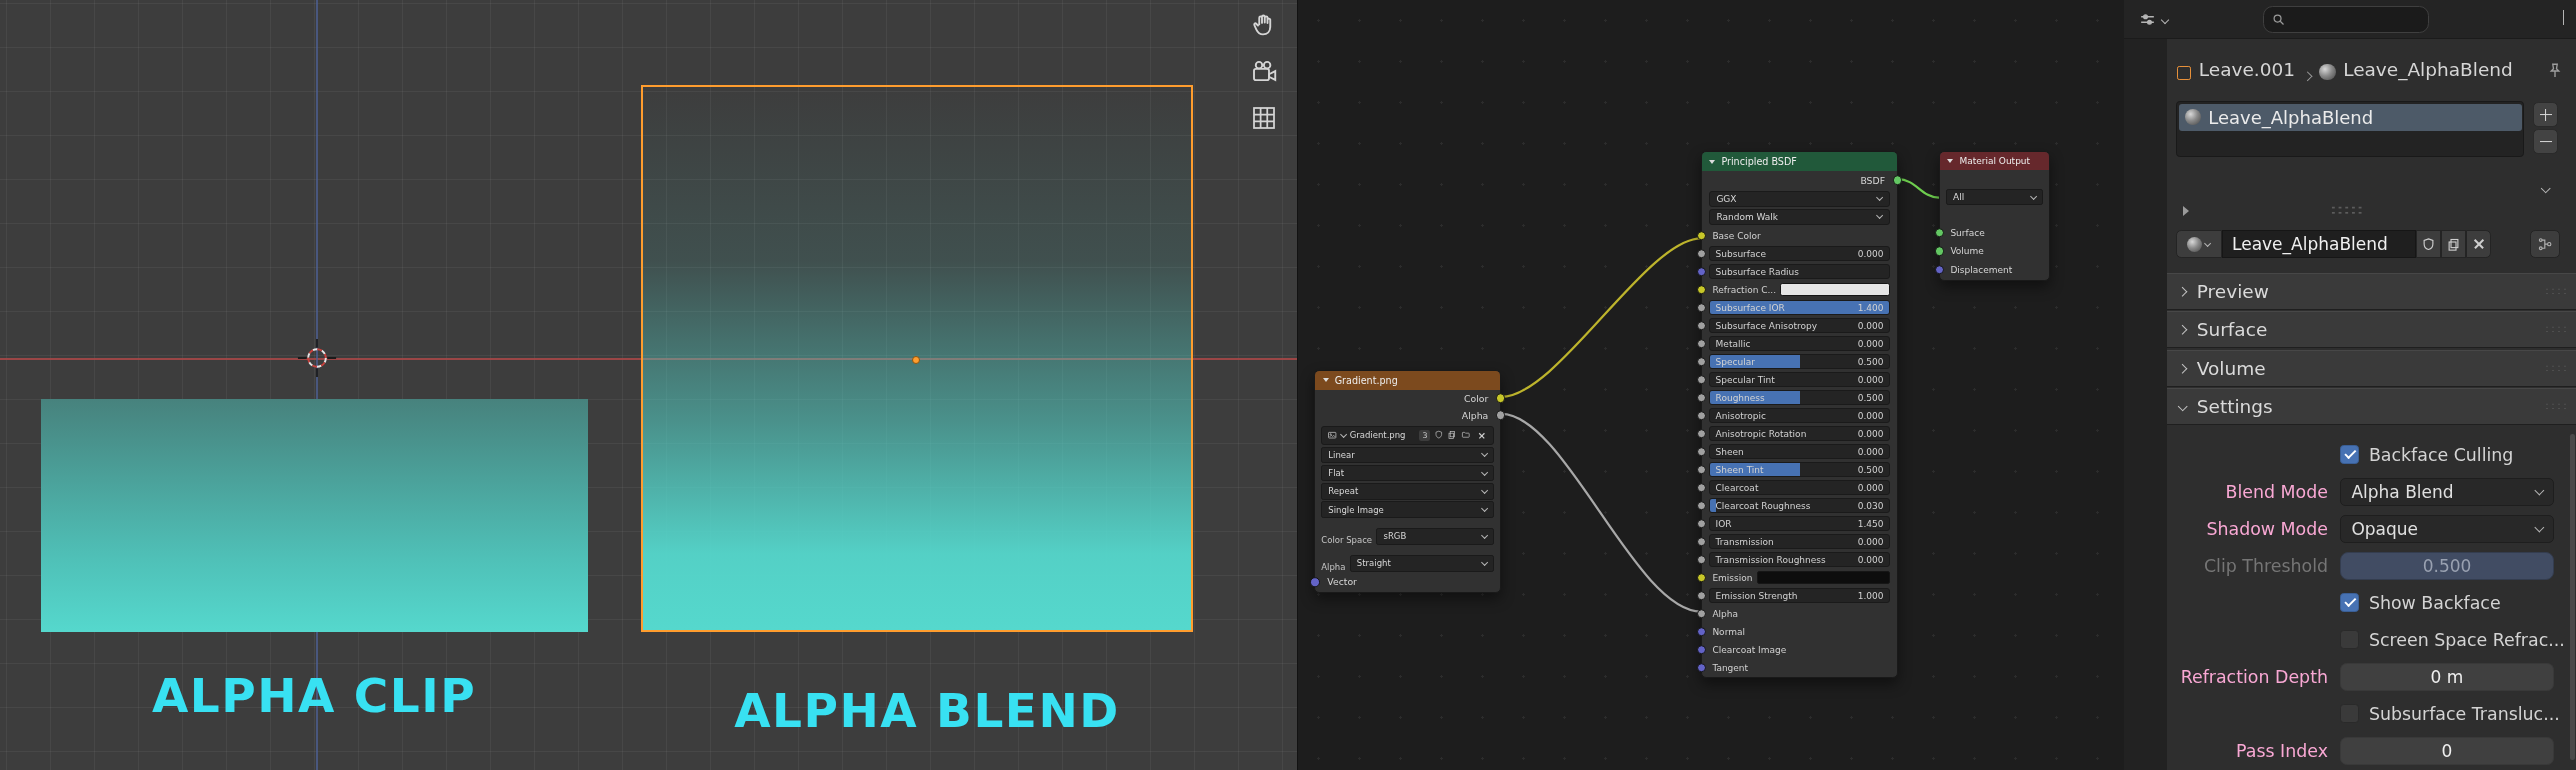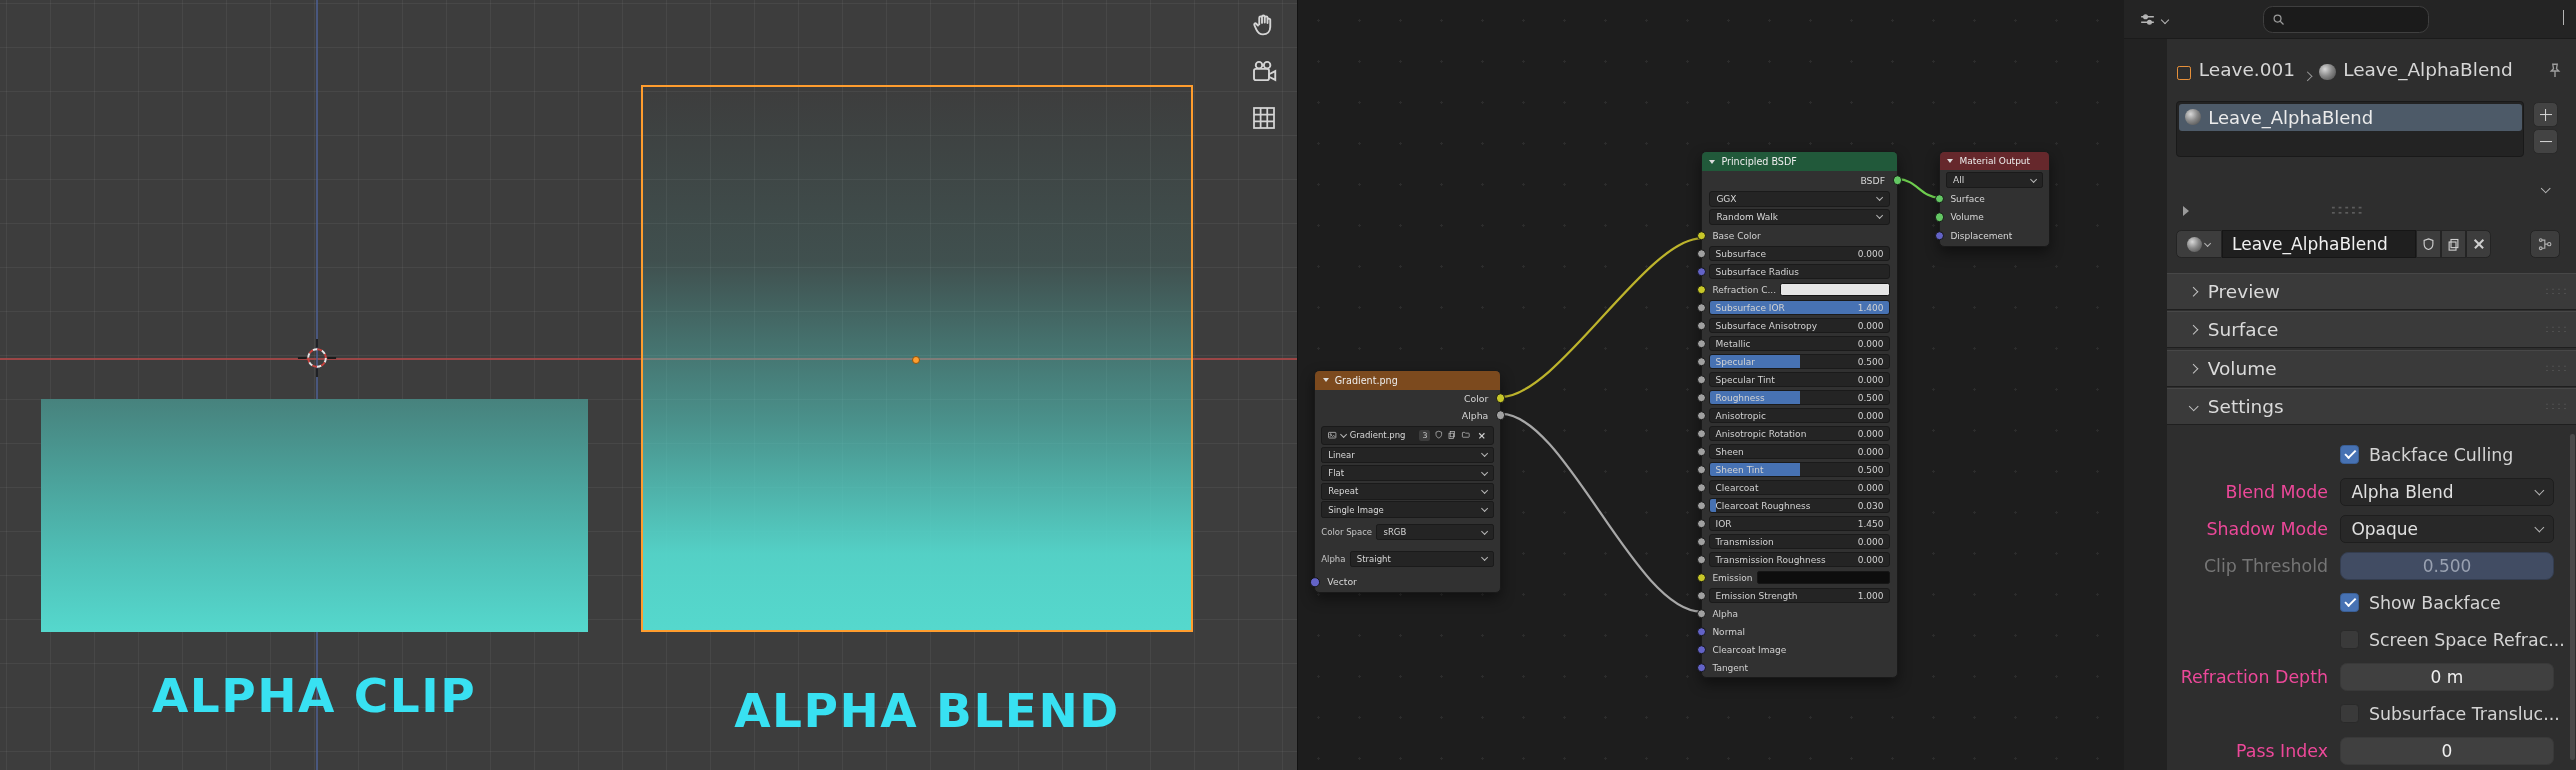--- a/index.html
+++ b/index.html
@@ -42,31 +42,31 @@
 .sock.out{right:-5.2px}.sock.in{left:-5.2px}
 .g-out,.p-out{height:17px;display:flex;align-items:center;justify-content:flex-end;padding-right:12px;position:relative;font-size:9.3px}
 .p-out{height:18px}
 .box{background:#242424;border:0.7px solid #1a1a1a;border-radius:3px;display:flex;align-items:center;color:#d8d8d8}
 .g-img{height:19px;margin:2.2px 6px;padding:0 4.4px;gap:3.7px;font-size:8.5px}
 .g-img .count{background:#3c3c3c;border-radius:2.2px;padding:0 3px;font-size:7.8px;line-height:11px}
 .g-img .gname{overflow:hidden;white-space:nowrap;flex:1}
 .micon{flex:none}
 .g-menu{height:16.3px;margin:1.9px 6px;padding:0 6px;font-size:8.5px;border-radius:2.2px}
 .mchev{margin-left:auto;width:5.2px;height:5.2px;border-right:1.3px solid #b5b5b5;border-bottom:1.3px solid #b5b5b5;transform:rotate(45deg) translate(-0.7px,-0.7px);flex:none}
-.g-lrow{height:25px;margin:1.9px 6px;display:flex;align-items:center;gap:4.4px;font-size:8.5px;color:#c6c6c6}
+.g-lrow{height:25px;margin:1.9px 6px;display:flex;align-items:flex-end;gap:4.4px;font-size:8.5px;color:#c6c6c6}
 .g-lrow .lr-menu{flex:1;height:16.3px;padding:0 6px;font-size:8.5px;border-radius:2.2px}
 .g-in,.o-in{height:17px;display:flex;align-items:center;padding-left:12px;position:relative;font-size:9.3px;margin:1.5px 0}
 .p-menu{height:15.6px;margin:2.2px 7.4px;padding:0 6px;font-size:9px;border-radius:3px}
 .brow{height:18px;display:flex;align-items:center;padding:0 7.4px;position:relative;font-size:9px;color:#d2d2d2}
 .brow .rowlab{padding-left:3px;white-space:nowrap}
 .brow .sld{flex:1;position:relative;height:15px;background:#242424;border:0.7px solid #1a1a1a;border-radius:3px;display:flex;align-items:center;justify-content:space-between;padding:0 5.2px;overflow:hidden}
 .brow .sld .fill{position:absolute;left:0;top:0;bottom:0;width:0;background:#4772b3}
 .brow .sld span{position:relative;white-space:nowrap}
 .brow .sw{flex:1;height:12.6px;border-radius:2.2px;border:0.7px solid #161616;margin-left:4.4px}
-.o-menu{height:16.3px;margin:2px 6px;padding:0 6px;font-size:9px;border-radius:2.2px}
+.o-menu{height:16.3px;margin:19px 6px;padding:0 6px;font-size:9px;border-radius:2.2px}
 .o-in{font-size:9px;padding-left:10.4px}
 
 
 .props{position:absolute;left:2124px;top:0;width:452px;height:770px;background:#2e2e2e;overflow:hidden}
 .ph{position:absolute;left:0;top:0;width:100%;height:39px;background:#242424;border-bottom:0.7px solid #1b1b1b;z-index:3}
 .edtype{position:absolute;left:7.4px;top:6px;width:43px;height:27px;display:flex;align-items:center;gap:4.4px;justify-content:center}
 .search{position:absolute;left:139px;top:6px;width:166px;height:27px;background:#1b1b1b;border:0.7px solid #3f3f3f;border-radius:9.6px;display:flex;align-items:center;gap:6px;padding:0 7.4px}
 .opts{position:absolute;right:12px;top:10.4px}
 .chev-d{width:7.4px;height:7.4px;border-right:1.8px solid #b5b5b5;border-bottom:1.8px solid #b5b5b5;transform:rotate(45deg)}
 .chev-r{width:7.4px;height:7.4px;border-right:1.9px solid #c2c2c2;border-bottom:1.9px solid #c2c2c2;transform:rotate(-45deg)}
@@ -97,25 +97,25 @@
 .ibtn{position:absolute;top:0;height:28px;background:#3d3d3d;border:0.7px solid #242424;display:flex;align-items:center;justify-content:center;gap:3px}
 .browse{left:0;width:46px;border-radius:5.2px 0 0 5.2px}
 .idname{position:absolute;left:46px;top:0;width:194px;height:28px;background:#1f1f1f;border:0.7px solid #161616;display:flex;align-items:center;padding:0 9px;font-size:17px;color:#f0f0f0}
 .fakeuser{left:240px;width:25px}
 .copybtn{left:265px;width:25px}
 .unlink{left:290px;width:25px;border-radius:0 5.2px 5.2px 0}
 .xg{position:relative;width:15px;height:15px}
 .xg::before,.xg::after{content:"";position:absolute;left:1.5px;top:6.7px;width:12px;height:1.6px;background:#cfcfcf}
 .xg::before{transform:rotate(45deg)}.xg::after{transform:rotate(-45deg)}
 .nodesbtn{position:absolute;left:406px;top:230px;width:30px;height:28px;background:#3d3d3d;border:0.7px solid #242424;border-radius:5.2px;display:flex;align-items:center;justify-content:center;z-index:2}
-.phead{position:absolute;left:43px;width:409px;height:37px;background:#3a3a3a;border-top:0.7px solid #474747;border-bottom:0.7px solid #1f1f1f;display:flex;align-items:center;gap:10.4px;padding-left:23px;font-size:18.5px;color:#dadada;z-index:2}
+.phead{position:absolute;left:43px;width:409px;height:37px;background:#3a3a3a;border-top:0.7px solid #474747;border-bottom:0.7px solid #1f1f1f;display:flex;align-items:center;gap:10.4px;padding-left:12px;font-size:18.5px;color:#dadada;z-index:2}
 .phead .hgrip{margin-left:auto;margin-right:10.4px;width:22px;height:9px;background-image:radial-gradient(#565656 1.1px,transparent 1.3px);background-size:6px 4.4px;opacity:.8}
 .settings-body{position:absolute;left:43px;top:427px;width:409px;height:344px;padding-top:9px;z-index:2}
 .srow{display:flex;align-items:center;height:37px}
-.slabel{width:173px;text-align:right;padding-right:12px;font-size:17.4px;color:#ec4899;flex:none;white-space:nowrap}
+.slabel{width:173px;text-align:right;padding-right:12px;font-size:17.4px;color:#f9a8d4;flex:none;white-space:nowrap}
 .slabel.dim{color:#757575}
 .cb{width:18.5px;height:18.5px;border-radius:3.7px;background:#3a3a3a;border:0.7px solid #2a2a2a;position:relative;flex:none}
 .cb.on{background:#4772b3;border-color:#3a5f96}
 .cb.on::after{content:"";position:absolute;left:3.7px;top:3.7px;width:9px;height:4.4px;border-left:2.2px solid #fff;border-bottom:2.2px solid #fff;transform:rotate(-45deg)}
 .cblabel{font-size:17.4px;color:#d4d4d4;margin-left:10.4px;white-space:nowrap}
 .menu{height:28px;width:214px;background:#282828;border:0.7px solid #1e1e1e;border-radius:5.2px;display:flex;align-items:center;padding:0 10.4px;color:#e0e0e0;font-size:17px}
 .menu .mchev2{margin-left:auto;width:6.7px;height:6.7px;border-right:1.8px solid #b5b5b5;border-bottom:1.8px solid #b5b5b5;transform:rotate(45deg);margin-top:-3px}
 .numfield{height:28px;width:214px;background:#404040;border:0.7px solid #393939;border-radius:6.7px;display:flex;align-items:center;justify-content:center;color:#efefef;font-size:17px}
 .clipslider{height:28px;width:214px;background:#414c63;border:0.7px solid #343d4f;border-radius:8.1px;display:flex;align-items:center;justify-content:center;color:#99a1b1;font-size:17px}
 .scrollthumb{position:absolute;right:1.5px;top:434px;width:4.4px;height:326px;background:#4a4a4a;border-radius:2.2px;z-index:4}

